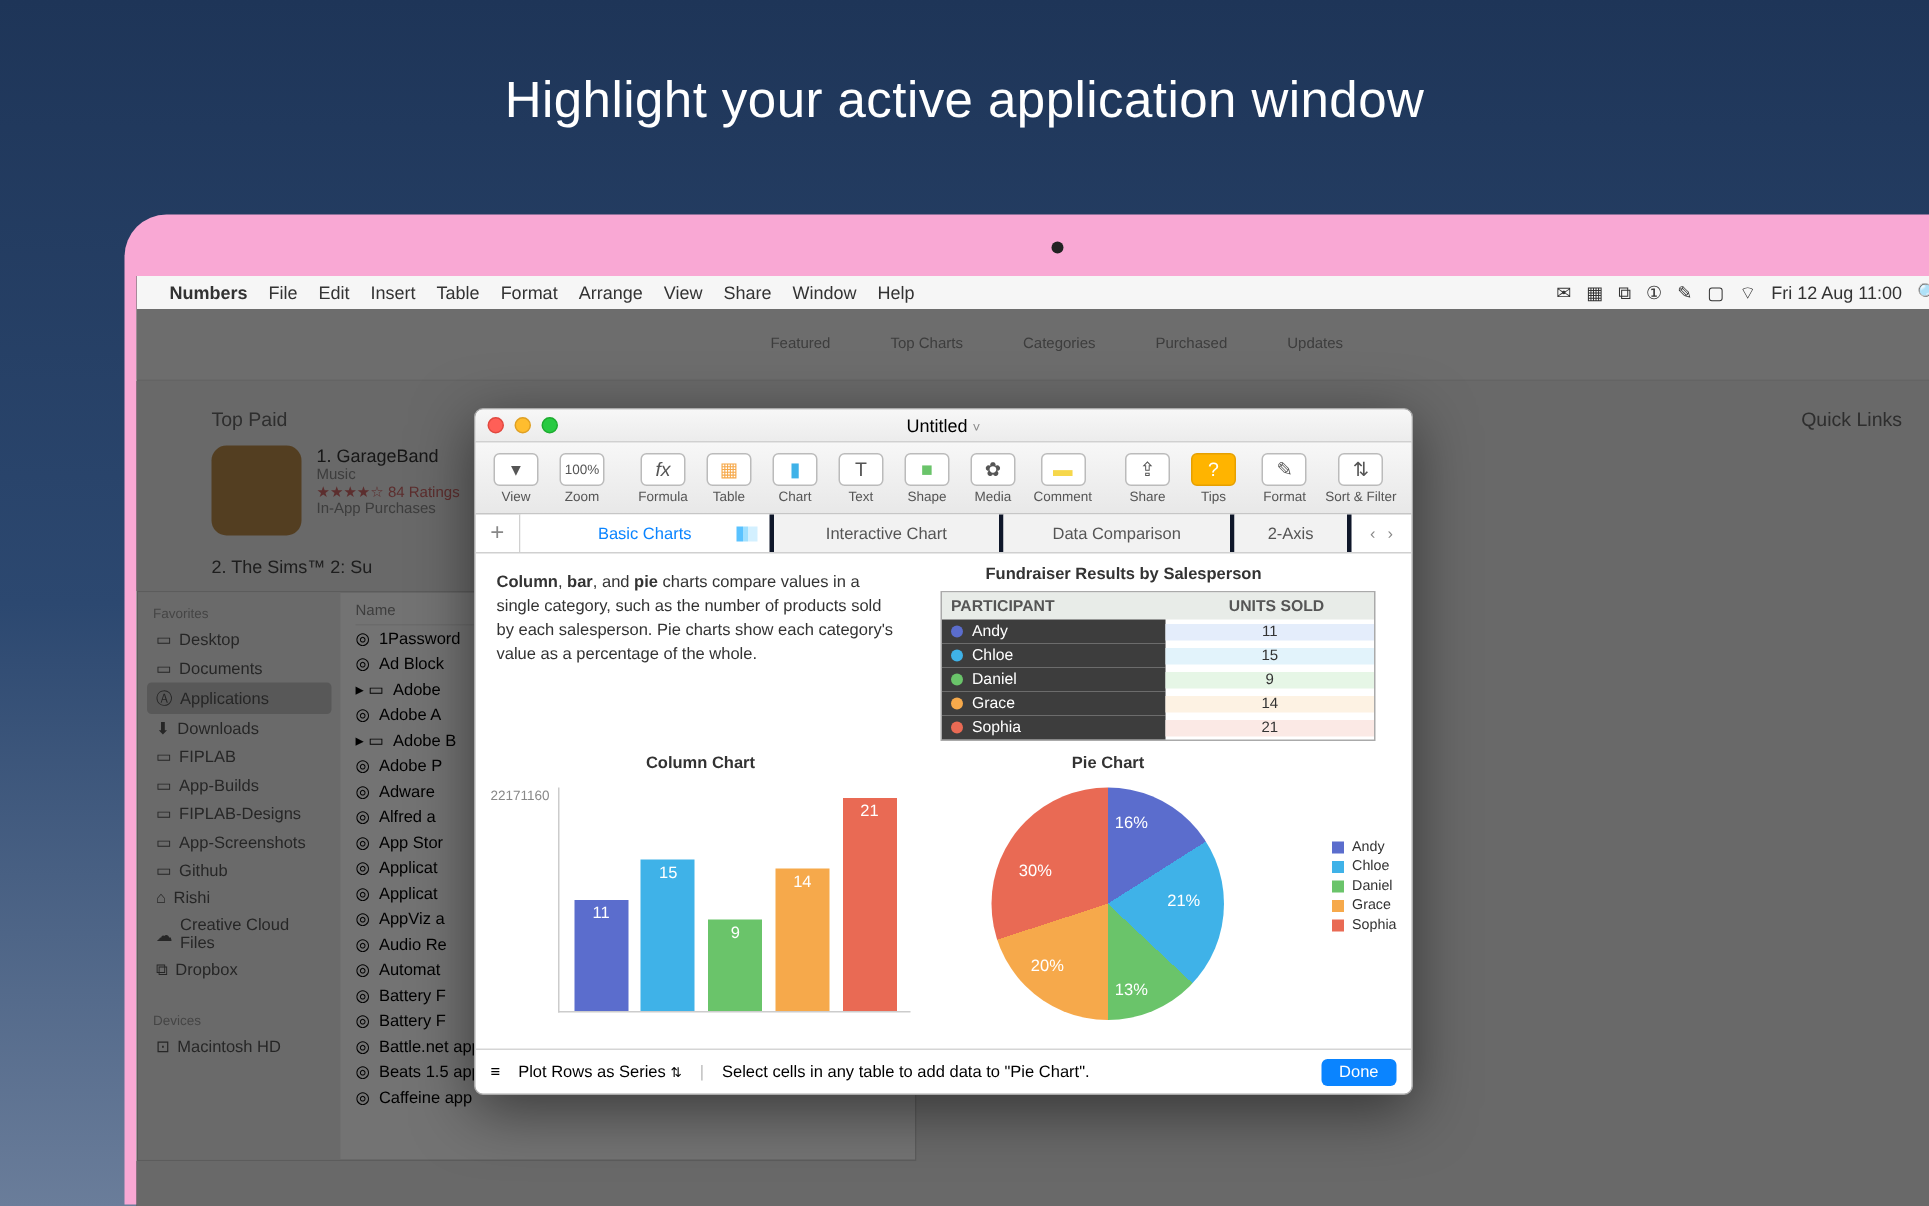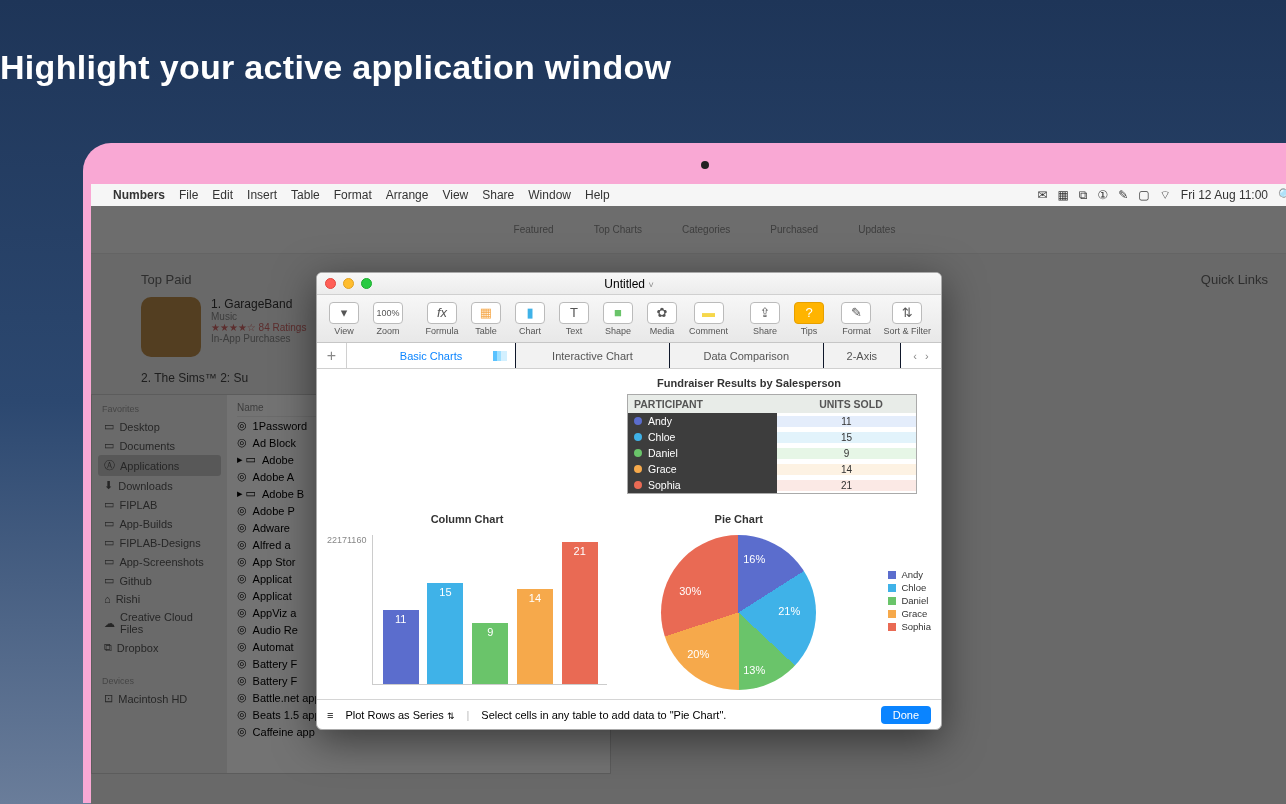--- a/index.html
+++ b/index.html
@@ -1,17 +1,17 @@
 <!DOCTYPE html>
 <html><head>
 <meta charset="utf-8">
 <style>
 *{margin:0;padding:0;box-sizing:border-box;font-family:-apple-system,"Helvetica Neue",Helvetica,Arial,sans-serif}
 body{background:linear-gradient(180deg,#1e3558 0%,#2c4870 50%,#6a7d9a 100%);width:1286px;height:804px;overflow:hidden;position:relative}
-.hero{text-align:left;color:#fff;font-size:34px;font-weight:700;padding:48px 0 40px;letter-spacing:.3px}
+.hero{text-align:center;color:#fff;font-size:34px;font-weight:400;padding:48px 0 40px;letter-spacing:.3px}
 .laptop{position:absolute;left:83px;top:143px;width:1243px;height:660px;background:#f9a8d4;border-radius:28px 28px 0 0;padding:18px 8px 0}
 .camera{width:8px;height:8px;background:#222;border-radius:50%;margin:0 auto 15px}
 .screen{background:#222;width:100%;height:100%;position:relative;overflow:hidden}
 .menubar{height:22px;background:#f6f6f6;display:flex;align-items:center;font-size:12px;padding:0 8px;gap:14px;color:#333}
 .menubar .app{font-weight:600}
 .menubar .right{margin-left:auto;display:flex;align-items:center;gap:10px;font-size:12px}
 .dim{position:absolute;inset:22px 0 0 0;background:rgba(0,0,0,.55);z-index:1}
 .bg-app{position:absolute;top:22px;left:0;right:0;bottom:0;background:#e8e8e8}
 .bg-toolbar{height:48px;background:#f2f2f2;display:flex;align-items:center;justify-content:center;gap:40px;font-size:10px;color:#888;border-bottom:1px solid #ddd}
 .bg-toolbar span{text-align:center}
@@ -27,37 +27,37 @@
 .win-traffic{position:absolute;left:8px;display:flex;gap:7px}
 .win-traffic i{width:11px;height:11px;border-radius:50%;display:block}
 .tl-red{background:#ff5f57;border:0.5px solid #e1483f}
 .tl-yel{background:#ffbd2e;border:0.5px solid #dfa023}
 .tl-grn{background:#28ca42;border:0.5px solid #1dac2f}
 .toolbar{height:48px;background:linear-gradient(#f7f7f7,#e8e8e8);display:flex;align-items:center;border-bottom:1px solid #c6c6c6;padding:0 6px;gap:2px}
 .tb-btn{display:flex;flex-direction:column;align-items:center;font-size:9px;color:#555;padding:0 4px;min-width:42px}
 .tb-btn .ico{width:30px;height:22px;background:#fff;border:1px solid #bbb;border-radius:4px;display:flex;align-items:center;justify-content:center;margin-bottom:2px;font-size:13px}
 .tabs{height:26px;display:flex;border-bottom:1px solid #d0d0d0;font-size:11px;align-items:stretch}
 .tab-add{width:30px;display:flex;align-items:center;justify-content:center;color:#888;border-right:1px solid #d0d0d0;font-size:16px}
-.tab{flex:1;display:flex;align-items:center;justify-content:center;border-right:1px solid #0f172a;color:#555;background:#f2f2f2;position:relative}
+.tab{flex:1;display:flex;align-items:center;justify-content:center;border-right:3px solid #0f172a;color:#555;background:#f2f2f2;position:relative}
 .tab.active{background:#fff;color:#0a84ff}
 .tab.active::after{content:"";position:absolute;right:8px;width:14px;height:10px;background:linear-gradient(90deg,#59c2ff 30%,#9edfff 30% 55%,#d3f0ff 55%)}
 .tab-nav{width:40px;display:flex;align-items:center;justify-content:center;gap:8px;color:#888}
 .content{padding:12px 14px;position:relative;height:330px;font-size:11px;color:#333}
 .desc{width:270px;line-height:1.45}
 .table-title{position:absolute;left:340px;top:8px;width:260px;text-align:left;font-weight:600;font-size:11px}
 .data-table{position:absolute;left:310px;top:25px;width:290px;border:1px solid #aaa;font-size:10.5px}
 .data-table .hdr-row{display:flex;background:#e8ece8}
 .data-table .hdr-row div{padding:3px 6px;font-weight:600;color:#555}
 .data-table .hdr-row .c1{flex:1}
 .data-table .hdr-row .c2{width:130px;text-align:center}
 .data-table .drow{display:flex;height:16px;align-items:center}
 .data-table .drow .c1{width:150px;background:#3d3d3d;color:#fff;display:flex;align-items:center;gap:6px;padding:0 6px;height:100%}
 .data-table .drow .c2{width:140px;text-align:center;font-size:10px}
 .dot{width:8px;height:8px;border-radius:50%;display:inline-block}
-.chart-area{position:absolute;top:144px;left:0;right:0;display:flex;padding:0 10px;}
+.chart-area{position:absolute;top:134px;left:0;right:0;display:flex;padding:0 10px;}
 .col-chart{width:280px}
 .chart-h{text-align:center;font-weight:600;font-size:11px;margin-bottom:10px}
 .axis-wrap{display:flex;height:150px}
 .y-axis{display:flex;flex-direction:row;justify-content:center;font-size:9px;color:#888;padding-right:6px;padding-bottom:0}
 .bars{flex:1;display:flex;align-items:flex-end;justify-content:space-around;border-bottom:1px solid #ccc;border-left:1px solid #ccc;padding:0 5px}
 .bar{width:36px;position:relative;color:#fff;display:flex;align-items:flex-start;justify-content:center;font-size:11px;padding-top:3px}
 .pie-wrap{flex:1;display:flex;align-items:center}
 .pie{width:155px;height:155px;border-radius:50%;position:relative}
 .pie-label{position:absolute;color:#fff;font-size:11px;font-weight:500}
 .legend{margin-left:18px;font-size:9.5px}
@@ -248,20 +248,23 @@
       <div class="tab">Interactive Chart</div>
       <div class="tab">Data Comparison</div>
       <div class="tab" style="flex:0.5">2-Axis</div>
       <div class="tab-nav">
             <span>‹</span>
             <span>›</span>
           </div>
     </div>
 
     <div class="content">
+      <div class="desc">
+        <b>Column</b>, <b>bar</b>, and <b>pie</b> charts compare values in a single category, such as the number of products sold by each salesperson. Pie charts show each category's value as a percentage of the whole.
+      </div>
 
       <div class="table-title">Fundraiser Results by Salesperson</div>
       <div class="data-table">
         <div class="hdr-row">
           <div class="c1">PARTICIPANT</div>
           <div class="c2">UNITS SOLD</div>
         </div>
         <div class="drow">
               <div class="c1">
                 <span class="dot c-andy"></span>

